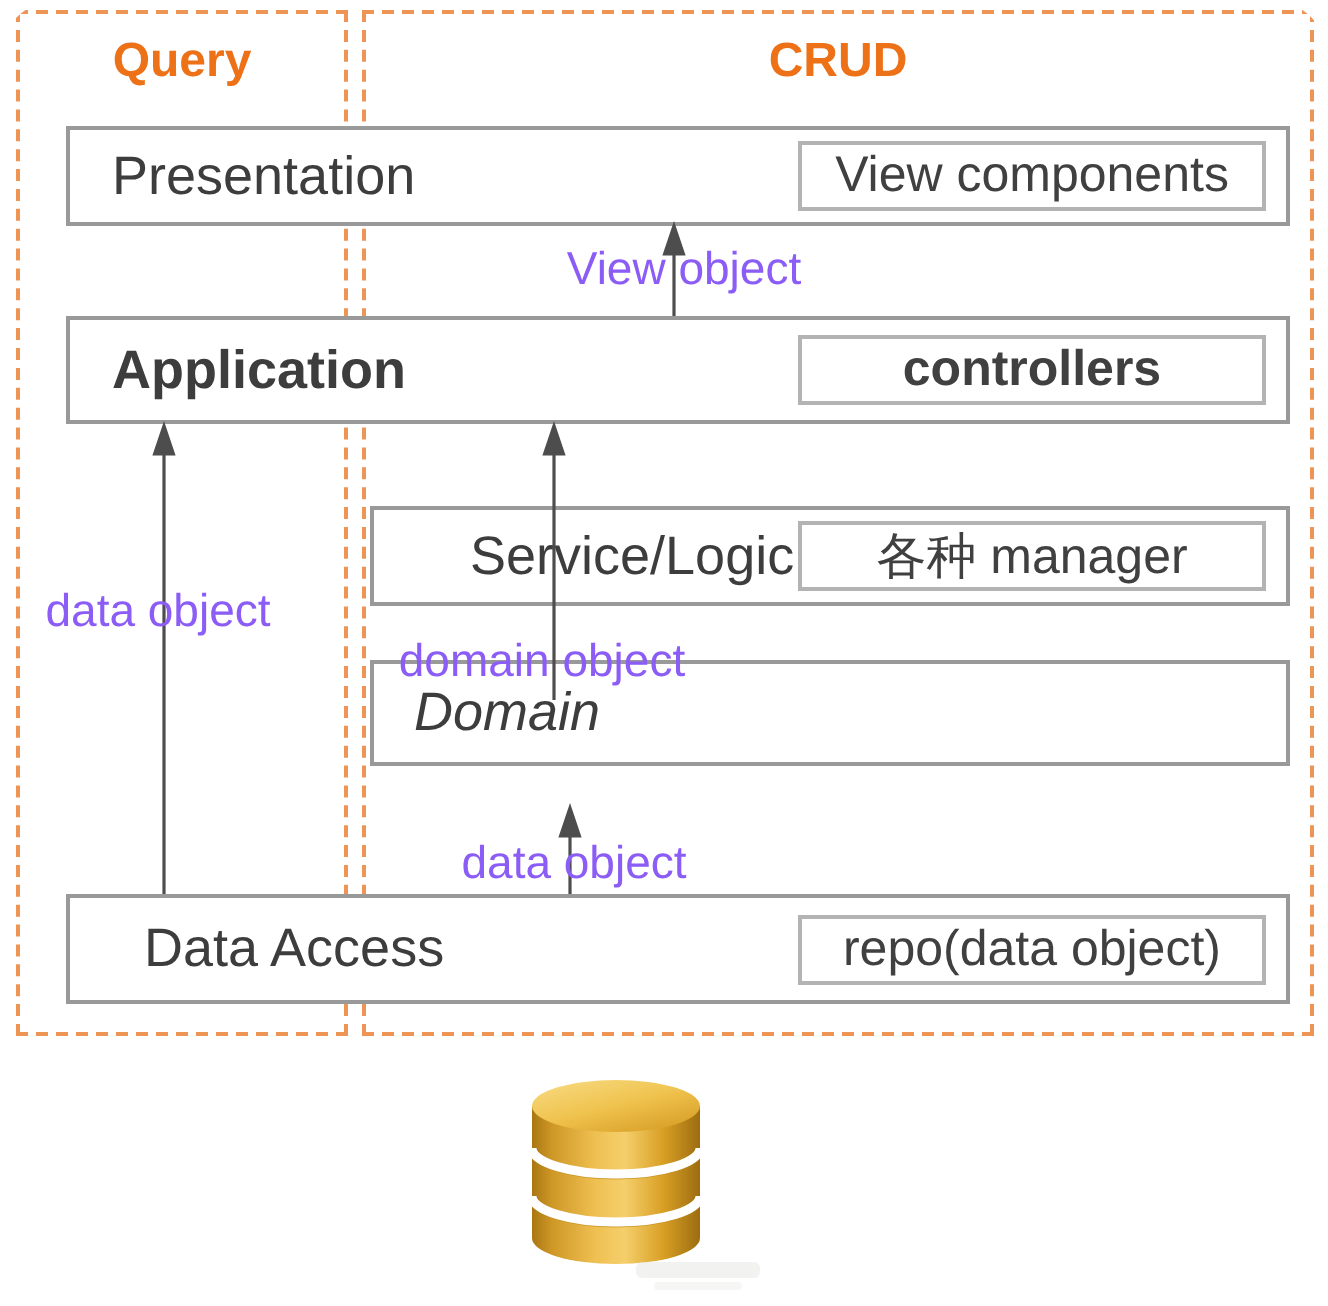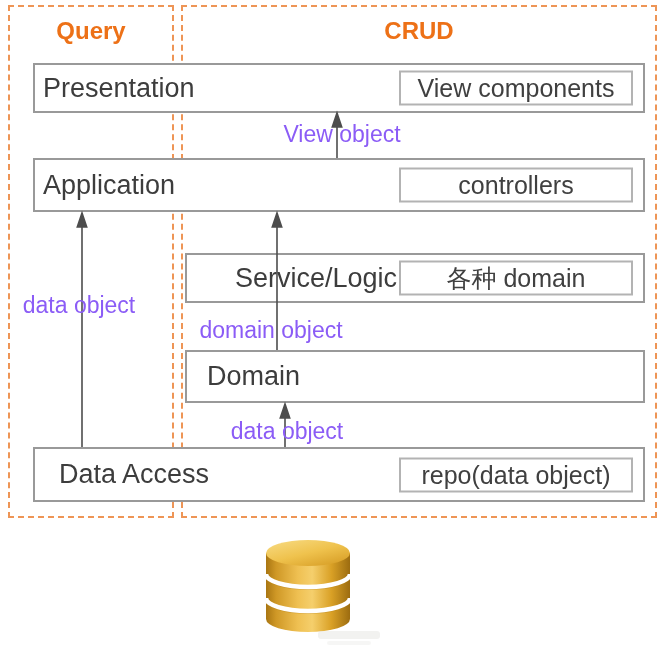--- a/index.html
+++ b/index.html
@@ -1,45 +1,45 @@
 <!DOCTYPE html>
 <html><head>
 <meta charset="utf-8">
 <style>
   html,body{margin:0;padding:0;background:#ffffff;}
   .canvas{
     position:relative;width:664px;height:653px;background:#ffffff;
-    font-family:"Liberation Sans", sans-serif;overflow:hidden;
+    font-family:"Liberation Sans", sans-serif;overflow:hidden;border-radius:29px;
   }
   
   .region{position:absolute;border:2px dashed #ee9556;box-sizing:border-box;z-index:1;}
   .region-query{left:8px;top:5px;width:166px;height:513px;}
   .region-crud{left:181px;top:5px;width:476px;height:513px;}
   .region-title{
     margin-top:10px;text-align:center;font-weight:bold;font-size:24px;color:#ed7117;
   }
   
   .layer{
     position:absolute;background:#ffffff;border:2px solid #999999;box-sizing:border-box;
     display:flex;align-items:center;z-index:2;
   }
   .layer-label{
-    font-size:27px;color:#3d3d3d;white-space:nowrap;margin-left:8px;
+    font-size:27px;color:#3d3d3d;white-space:nowrap;margin-left:21px;
   }
   .layer-indent .layer-label{margin-left:20px;}
   .tagbox{
     position:absolute;right:10px;top:50%;transform:translateY(-50%);
     width:234px;height:35px;border:2px solid #b3b3b3;box-sizing:border-box;
     color:#404040;font-size:25px;display:flex;align-items:center;justify-content:center;
     white-space:nowrap;background:#ffffff;
   }
   #layer-presentation{left:33px;top:63px;width:612px;height:50px;}
-  #layer-application{left:33px;top:158px;width:612px;height:54px;}
+  #layer-application{left:33px;top:158px;width:612px;height:54px;font-weight:bold;}
   #layer-service{left:185px;top:253px;width:460px;height:50px;padding-left:28px;}
-  #layer-domain{left:185px;top:350px;width:460px;height:53px;}
+  #layer-domain{left:185px;top:330px;width:460px;height:53px;font-style:italic;}
   #layer-dataaccess{left:33px;top:447px;width:612px;height:55px;padding-left:16px;}
   
   .flow-label{
     position:absolute;color:#8b5cf6;font-size:23px;text-align:center;
     white-space:nowrap;z-index:6;
   }
   #fl-view{left:272px;top:121px;width:140px;}
   #fl-dataq{left:14px;top:292px;width:130px;}
   #fl-domain{left:191px;top:317px;width:160px;}
   #fl-datac{left:224px;top:418px;width:126px;}
@@ -69,21 +69,21 @@
     <span class="tagbox">View components</span>
   </div>
 
   <div class="layer" id="layer-application">
     <span class="layer-label">Application</span>
     <span class="tagbox">controllers</span>
   </div>
 
   <div class="layer layer-indent" id="layer-service">
     <span class="layer-label">Service/Logic</span>
-    <span class="tagbox">各种 domain</span>
+    <span class="tagbox">各种 manager</span>
   </div>
 
   <div class="layer layer-indent" id="layer-domain">
     <span class="layer-label">Domain</span>
   </div>
 
   <div class="layer" id="layer-dataaccess">
     <span class="layer-label">Data Access</span>
     <span class="tagbox">repo(data object)</span>
   </div>

